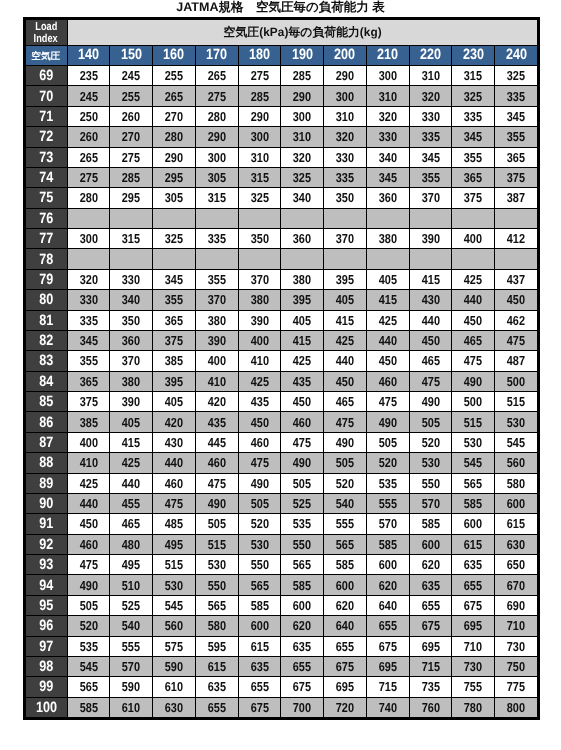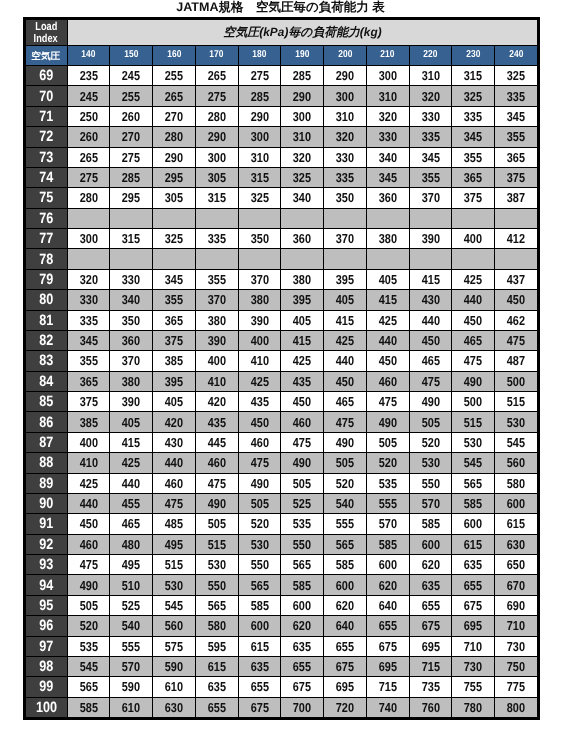--- a/index.html
+++ b/index.html
@@ -20,27 +20,27 @@
 
   #tblwrap{position:absolute;left:23px;top:17px;border:2px solid var(--border);background:var(--row-base);}
   #tbl{border-collapse:collapse;table-layout:fixed;width:513px;}
   #tbl td{border:1px solid var(--border);padding:0;margin:0;
           text-align:center;vertical-align:middle;font-weight:bold;}
 
   .corner{background:var(--header-dark);color:var(--text-light);font-size:11.5px;line-height:12px;
           width:40.5px;height:25px;}
   .corner span{display:inline-block;transform:scaleX(0.80) translate(-0.5px,0.2px);}
 
-  .grp{background:var(--group-bg);color:var(--text-dark);font-size:12px;height:25px;font-style:italic;}
+  .grp{background:var(--group-bg);color:var(--text-dark);font-size:12px;height:25px;}
   .grp span{display:inline-block;transform:scaleX(0.98);letter-spacing:0.1px;}
 
   .rhlabel{background:var(--header-blue);color:var(--text-light);font-size:9.5px;height:19px;}
   .rhlabel span{display:inline-block;transform:scaleX(1.02) translate(-0.5px,0.5px);text-align:right;}
 
-  .phead{background:var(--header-blue);color:var(--text-light);font-size:10px;height:19px;width:42.86px;}
+  .phead{background:var(--header-blue);color:var(--text-light);font-size:15px;height:19px;width:42.86px;}
   .li{background:var(--header-dark);color:var(--text-light);font-size:15px;height:19.39px;}
   .val{font-size:13px;color:var(--text-dark);}
   .val>span,.li>span{display:inline-block;transform:scaleX(0.84);}
   .phead>span{display:inline-block;transform:scaleX(0.84) translateY(-1px);}
   tr.odd td.val{background:var(--row-base);}
   tr.even td.val{background:var(--row-stripe);}
 </style>
 </head>
 <body style="background: rgb(255, 255, 255);">
 

